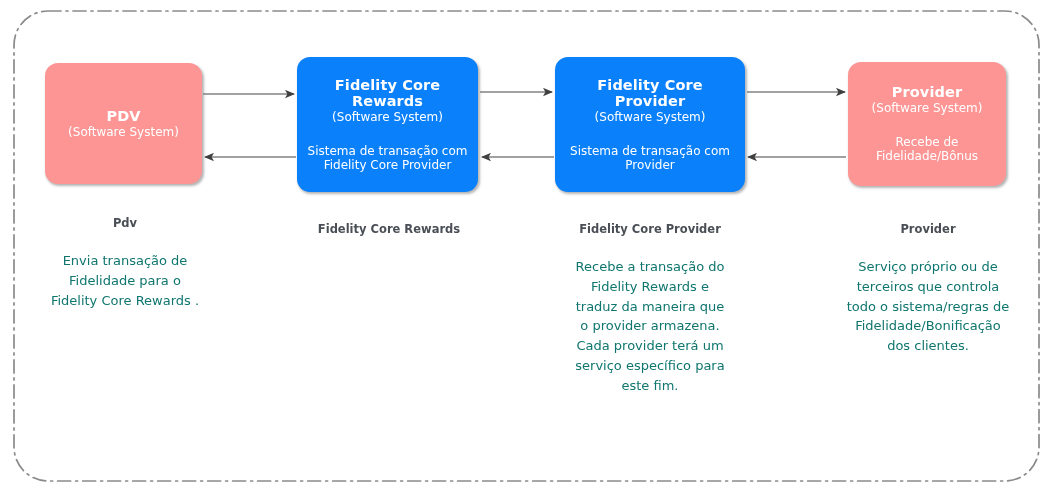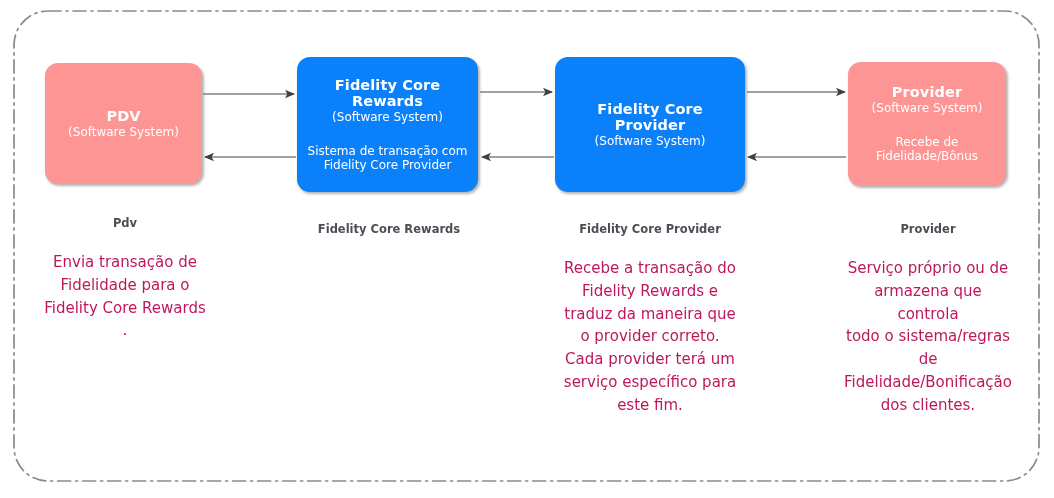--- a/index.html
+++ b/index.html
@@ -81,23 +81,23 @@
     color: #5c6570;
   }
   .caption .cap-title {
     font-weight: bold;
     font-size: 11.5px;
     color: #4a4f56;
     margin-bottom: 21px;
     white-space: nowrap;
   }
   .caption .cap-body {
-    font-size: 15px;
+    font-size: 13px;
     line-height: 1.52;
-    color: #be185d;
+    color: #0f766e;
     white-space: pre-line;
   }
 
   .cap-pdv      { left: 42px;  top: 216px; width: 166px; }
   .cap-fcr      { left: 288px; top: 222px; width: 202px; }
   .cap-fcp      { left: 548px; top: 222px; width: 204px; }
   .cap-provider { left: 843px; top: 222px; width: 170px; }
 
   
   .arrows {
@@ -142,20 +142,21 @@
 
   <div class="sysbox box-fcr" style="background:#0a80fa;">
     <div class="sys-title" style="max-width:130px;">Fidelity Core Rewards</div>
     <div class="sys-type">(Software System)</div>
     <div class="sys-desc" style="max-width:168px;">Sistema de transação com Fidelity Core Provider</div>
   </div>
 
   <div class="sysbox box-fcp" style="background:#0a80fa;">
     <div class="sys-title" style="max-width:118px;">Fidelity Core Provider</div>
     <div class="sys-type">(Software System)</div>
+    <div class="sys-desc" style="max-width:176px;">Sistema de transação com Provider</div>
   </div>
 
   <div class="sysbox box-provider" style="background:#fd9595;">
     <div class="sys-title">Provider</div>
     <div class="sys-type">(Software System)</div>
     <div class="sys-desc" style="max-width:140px;">Recebe de Fidelidade/Bônus</div>
   </div>
 
   <div class="caption cap-pdv">
     <div class="cap-title">Pdv</div>
@@ -166,28 +167,28 @@
 
   <div class="caption cap-fcr">
     <div class="cap-title">Fidelity Core Rewards</div>
   </div>
 
   <div class="caption cap-fcp">
     <div class="cap-title">Fidelity Core Provider</div>
     <div class="cap-body">Recebe a transação do
 Fidelity Rewards e
 traduz da maneira que
-o provider correto.
+o provider armazena.
 Cada provider terá um
 serviço específico para
 este fim.</div>
   </div>
 
   <div class="caption cap-provider">
     <div class="cap-title">Provider</div>
     <div class="cap-body">Serviço próprio ou de
-armazena que controla
+terceiros que controla
 todo o sistema/regras de
 Fidelidade/Bonificação
 dos clientes.</div>
   </div>
 
 </div>
 
 </body></html>

